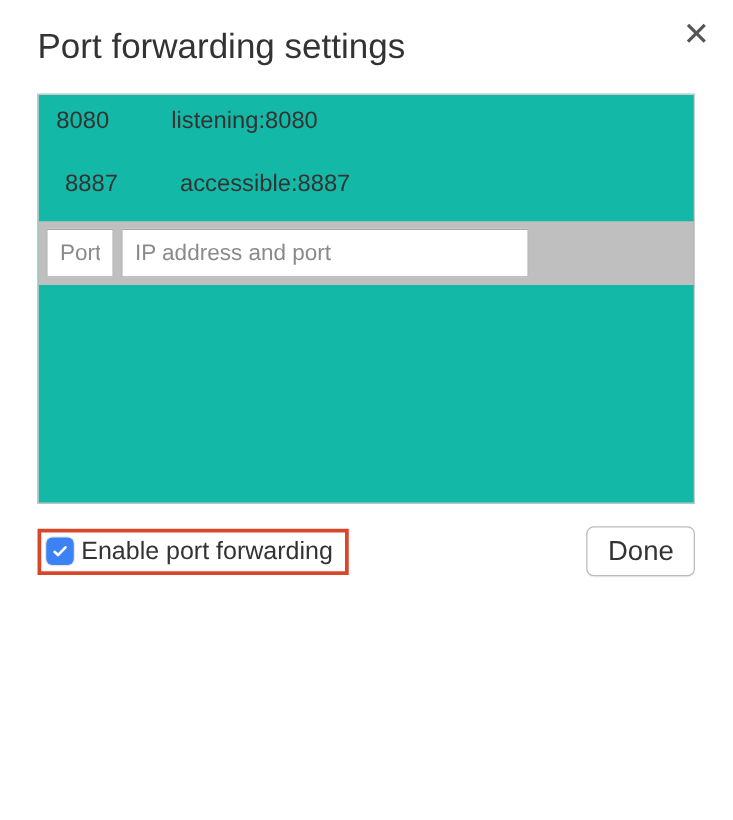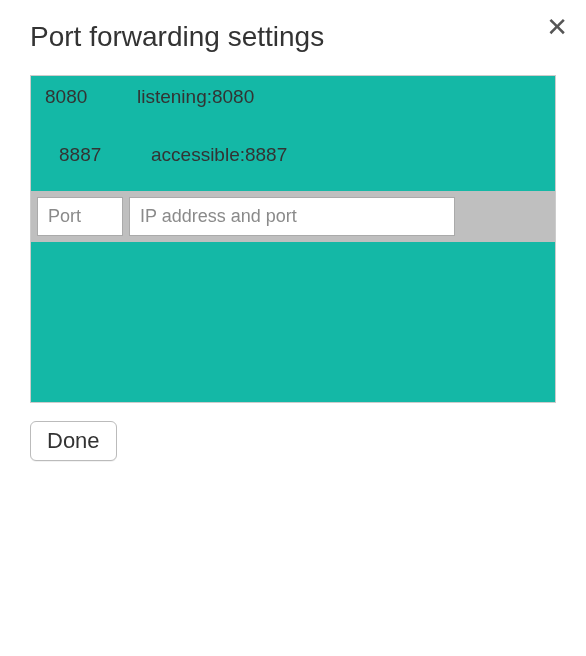--- a/index.html
+++ b/index.html
@@ -47,41 +47,41 @@
       color: #333;
       border-bottom: 1px solid transparent;
     }
     .row .port-col {
       width: 92px;
     }
     .row .addr-col {
       flex: 1;
     }
     .row.highlighted {
-      border: 5px solid #14b8a6;
-      margin: 12px;
+      border: 8px solid #14b8a6;
+      margin: 2px;
       padding: 8px 11px;
     }
     .input-row {
       display: flex;
       align-items: stretch;
       background: #bfbfbf;
       padding: 6px;
       gap: 6px;
     }
     .input-row input {
       border: 1px solid #aaa;
       background: #fff;
       font-size: 18px;
       padding: 8px 10px;
       font-family: inherit;
       color: #333;
     }
     .input-row input::placeholder { color: #8a8a8a; }
-    .input-row .port-input { width: 86px; }
+    .input-row .port-input { width: 54px; }
     .input-row .addr-input { flex: 1; max-width: 326px;}
     .description {
       font-size: 20px;
       color: #333;
       line-height: 1.4;
       margin-top: 18px;
     }
     .description a {
       color: #1a55d9;
       text-decoration: underline;
@@ -146,16 +146,24 @@
       <div class="addr-col">accessible:8887</div>
     </div>
     <div class="input-row">
       <input class="port-input" placeholder="Port" style="">
       <input class="addr-input" placeholder="IP address and port" style="">
     </div>
   </div>
 
 
   <div class="footer">
+    <div class="checkbox-wrap">
+      <div class="cb">
+        <svg viewBox="0 0 16 16">
+          <path d="M3 8.5 L6.2 11.5 L13 4.5" stroke="#fff" stroke-width="2.4" fill="none" stroke-linecap="round" stroke-linejoin="round"></path>
+        </svg>
+      </div>
+      <span class="cb-label">Enable port forwarding</span>
+    </div>
     <button class="done-btn">Done</button>
   </div>
 
 </div>
 
 </body></html>

